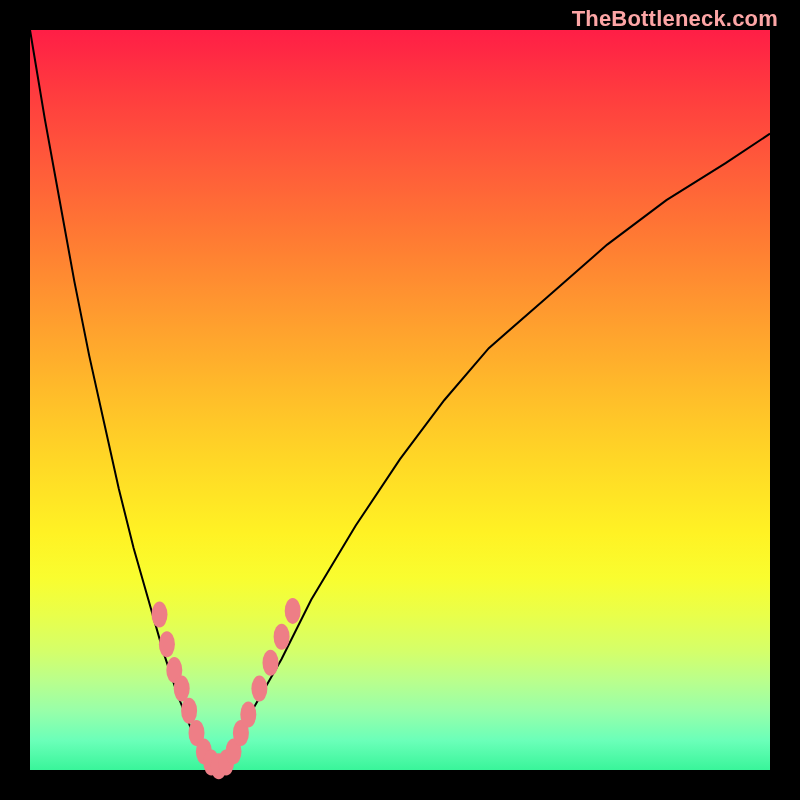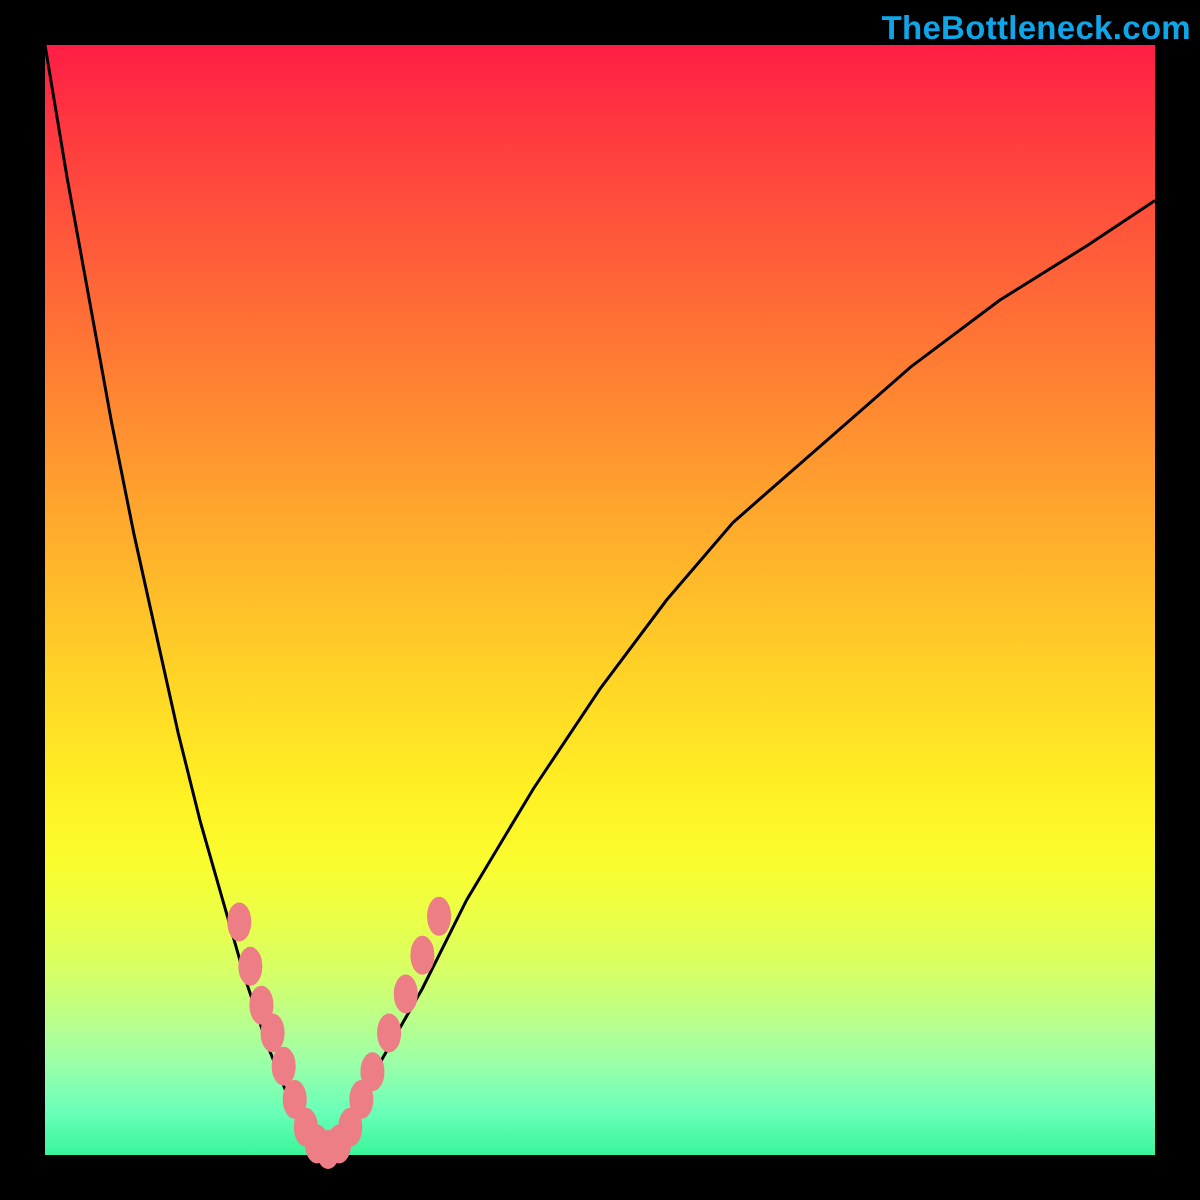--- a/index.html
+++ b/index.html
@@ -36,22 +36,22 @@
       #e9ff4a 79%,
       #d4ff6a 84%,
       #b9ff8d 88%,
       #98ffa9 92%,
       #6bffb9 96%,
       #39f59a 100%);
   }
   .watermark {
     position: absolute;
     top: 6px;
-    right: 6px;
-    color: #0ea5e9;
+    right: 22px;
+    color: #fca5a5;
     font-size: 22px;
     font-weight: 600;
     letter-spacing: 0.2px;
     user-select: none;
   }
   svg.curves {
     position: absolute;
     left: 0;
     top: 0;
     width: 740px;

